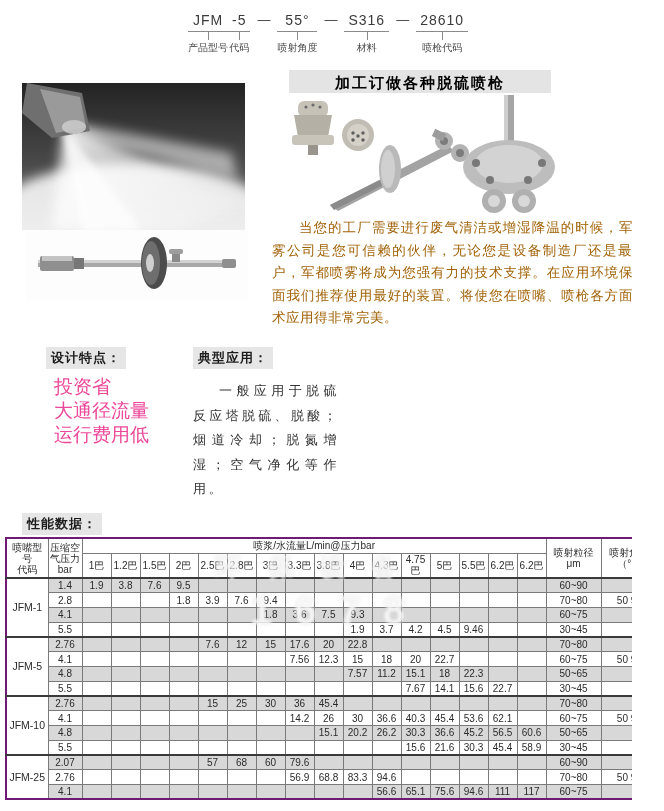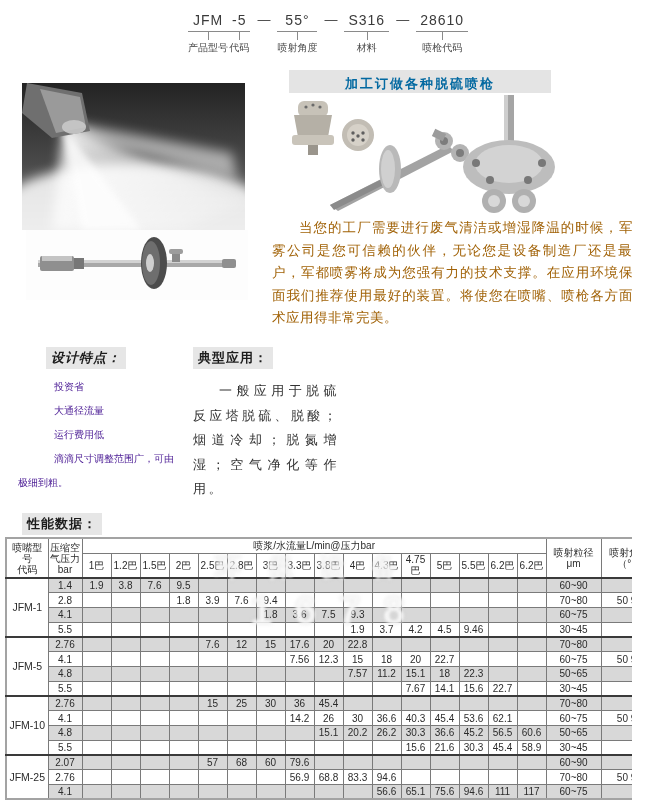--- a/index.html
+++ b/index.html
@@ -11,57 +11,57 @@
   .code-diagram { position:absolute; left:188px; top:12px; display:flex; align-items:flex-start; }
   .code-part { display:flex; flex-direction:column; align-items:stretch; }
   .code-text { font-size:14px; letter-spacing:1px; text-align:center; line-height:16px; color:#3a3a3a; white-space:nowrap; padding:0 4px; }
   .bracket { border-top:1px solid #8a8a8a; height:8px; margin-top:3px; position:relative; }
   .bracket::after { content:""; position:absolute; left:50%; top:0; width:1px; height:8px; background:#8a8a8a; }
   .code-label { font-size:10px; color:#4a4a4a; text-align:center; margin-top:2px; white-space:nowrap; }
   .code-sep { font-size:13px; line-height:16px; color:#3a3a3a; padding:0 7px; }
 
   
   .banner { position:absolute; left:289px; top:70px; width:262px; height:27px; background:#e4e4e4;
-            display:flex; align-items:center; justify-content:center; font-size:13px; font-weight:bold; letter-spacing:2px; color:#0369a1; }
+            display:flex; align-items:center; justify-content:center; font-size:15px; font-weight:bold; letter-spacing:2px; color:#000000; }
 
   
   .photo { position:absolute; }
   #spray-photo { left:22px; top:83px; }
   #lance-photo { left:26px; top:230px; }
   #nozzle-photos { left:268px; top:93px; }
 
   
   .intro { position:absolute; left:272px; top:217px; width:390px; font-size:13.5px; line-height:22.6px;
            text-align:justify; text-indent:2em; color:#a16207; letter-spacing:0.5px; }
 
   
   .section-title { display:inline-block; background:#e6e6e6; font-size:13px; font-weight:bold; padding:2px 5px; color:#1c1c1c; letter-spacing:1px; }
   #design-section { position:absolute; left:18px; top:347px; width:162px; }
-  #design-section .section-title { margin-left:28px;font-style:italic; }
-  .design-items { margin-top:6px; font-size:10px; line-height:24px; color:#4c1d95; }
+  #design-section .section-title { margin-left:28px; }
+  .design-items { margin-top:6px; font-size:19px; line-height:24px; color:#ec4899; }
   .design-item { padding-left:36px; }
   .design-item.hang { padding-left:0; text-indent:36px; }
 
   #application-section { position:absolute; left:193px; top:347px; width:146px; }
   .application-text { margin-top:10px; font-size:13px; line-height:24.5px; text-align:justify; text-indent:2em; letter-spacing:2.5px; color:#333; }
 
   #environment-section { position:absolute; left:350px; top:347px; width:310px; }
   .env-items { margin-top:12px; font-size:13px; line-height:28.5px; color:#333; }
 
   
   #perf-title { position:absolute; left:22px; top:513px; }
   .perf-table { position:absolute; left:5px; top:537px; border-collapse:collapse; table-layout:fixed; width:653px;
                 font-size:10px; color:#2b2b2b; }
   .perf-table th, .perf-table td { border:1px solid #7a7a7a; text-align:center; vertical-align:middle;
                 padding:0 1px; font-weight:normal; overflow:hidden; }
   .perf-table thead th { white-space:pre-line; line-height:11px; }
   .perf-table thead tr.h1 th { height:15px; }
   .perf-table thead tr.h2 th { height:25px; }
   .perf-table tbody td { height:14.75px; line-height:11px; }
-  .perf-table { border:2px solid #a3a3a3; }
+  .perf-table { border:2px solid #701a75; }
   .perf-table tbody tr.group-start td { border-top:2px solid #3a3a3a; }
   .perf-table td.stripe { background:#d8d8d8; }
   .perf-table td.model-cell { background:#fff; font-size:10.5px; }
 
   
   .watermark { position:absolute; pointer-events:none; color:rgba(255,255,255,0.88);
                text-shadow:0 0 2px rgba(150,150,150,0.55); filter:blur(1.6px); z-index:5; }
   #wm1 { left:215px; top:550px; font-size:26px; font-weight:bold; letter-spacing:26px; }
   #wm2 { left:250px; top:588px; font-size:40px; font-weight:bold; letter-spacing:22px; }
 </style>
@@ -190,21 +190,20 @@
   </svg>
 
   <div class="intro">当您的工厂需要进行废气清洁或增湿降温的时候，军都喷雾公司是您可信赖的伙伴，无论您是设备制造厂还是最终用户，军都喷雾将成为您强有力的技术支撑。在应用环境保护方面我们推荐使用最好的装置。将使您在喷嘴、喷枪各方面的技术应用得非常完美。</div>
 
   <div id="design-section">
     <span class="section-title">设计特点：</span>
     <div class="design-items">
         <div class="design-item">投资省</div>
         <div class="design-item">大通径流量</div>
         <div class="design-item">运行费用低</div>
-        <div class="design-item hang">滴滴尺寸调整范围广，可由极细到粗。</div>
       </div>
   </div>
 
   <div id="application-section">
     <span class="section-title">典型应用：</span>
     <div class="application-text">一般应用于脱硫反应塔脱硫、脱酸；烟道冷却；脱氮增湿；空气净化等作用。</div>
   </div>
 
 
   <span class="section-title" id="perf-title">性能数据：</span>

